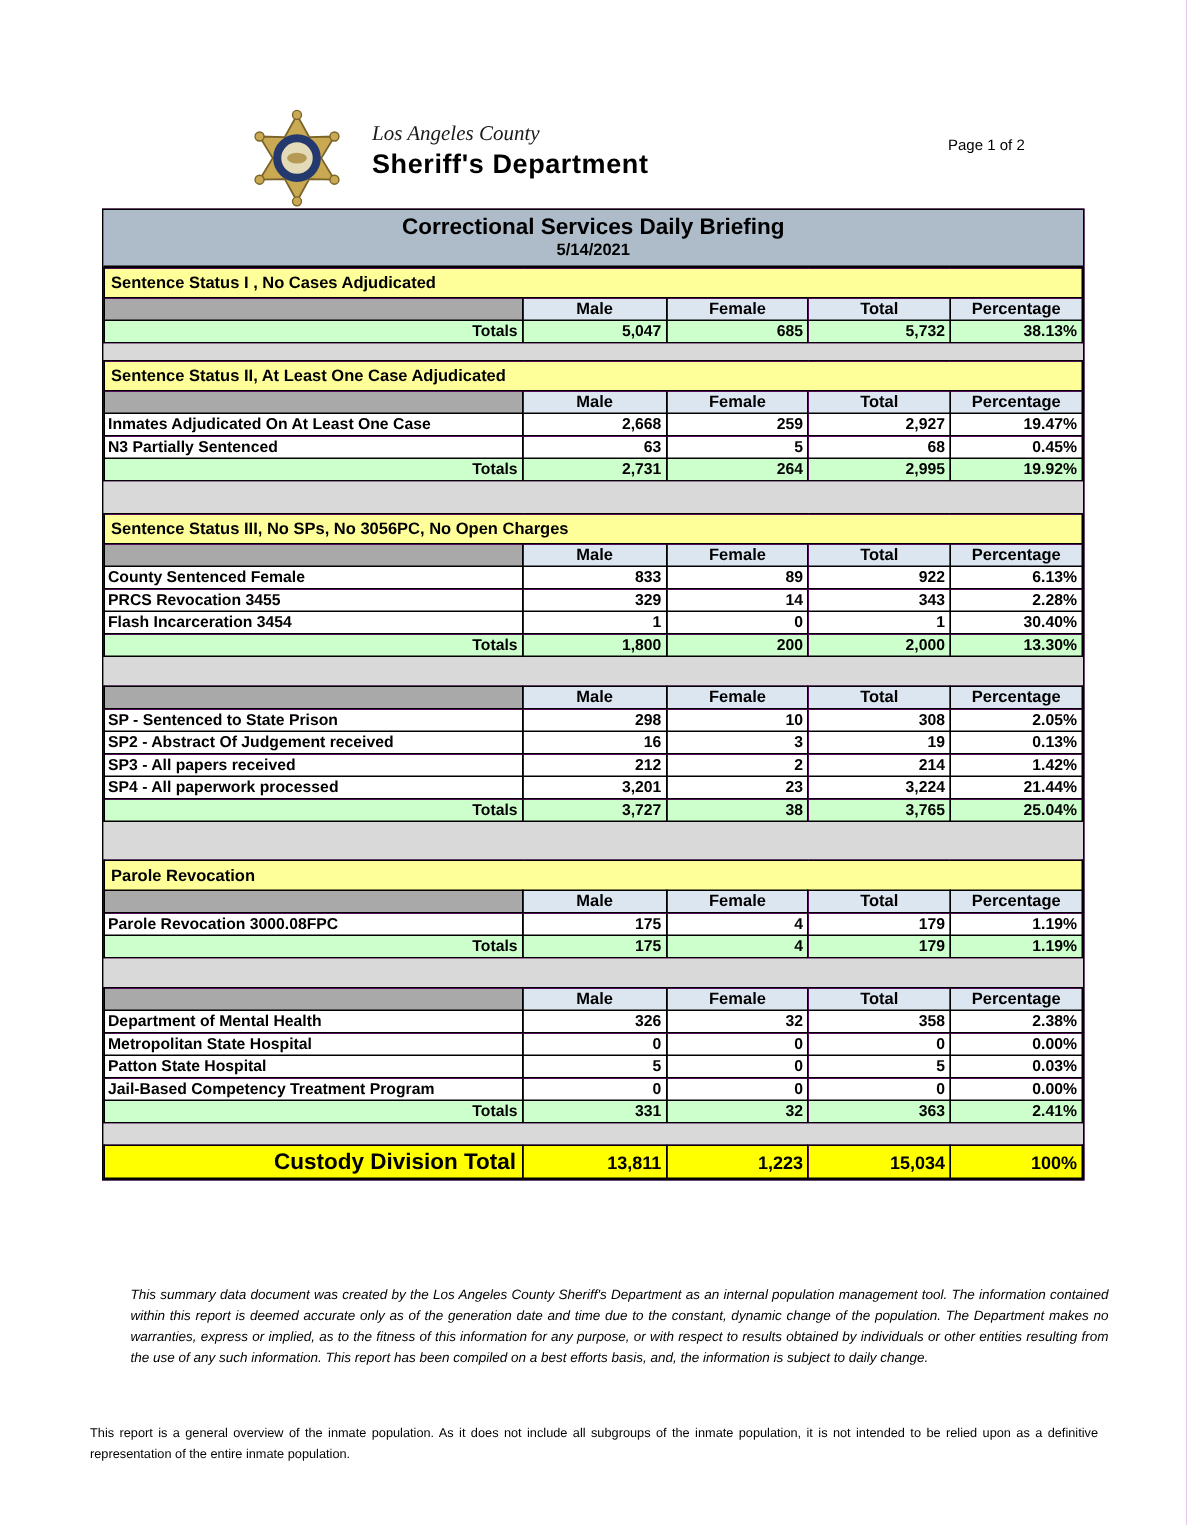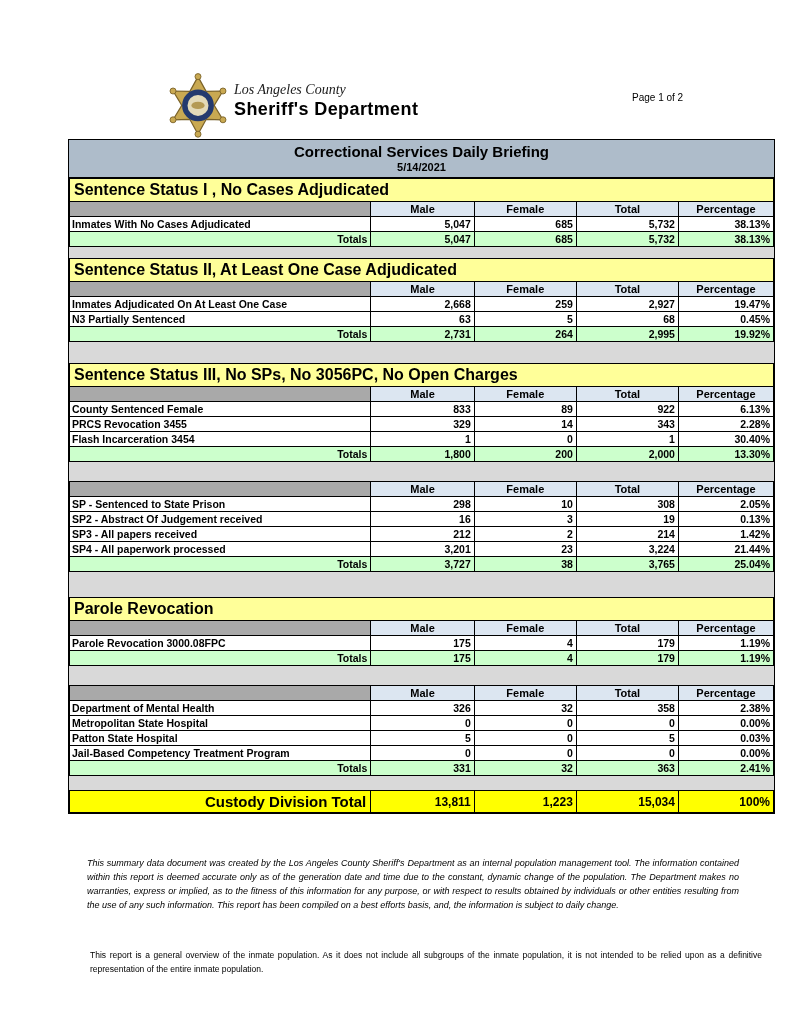--- a/index.html
+++ b/index.html
@@ -7,47 +7,47 @@
   body {
     width: 791px; height: 1024px;
     font-family: "Liberation Sans", sans-serif;
     position: relative; overflow: hidden;
     color:#000;
   }
   .sheet { position:absolute; inset:0; }
 
   
   .logo-block { position:absolute; left:168px; top:72px; display:flex; align-items:flex-start; }
-  .logo-text { margin-left:6px; margin-top:10px; }
+  .logo-text { margin-left:20px; margin-top:10px; }
   .logo-county { font-family:"Liberation Serif", serif; font-style:italic; font-size:14px; color:#1a1a1a; }
   .logo-dept { font-family:"Liberation Sans", sans-serif; font-weight:bold; font-size:18px; letter-spacing:.4px; margin-top:1px; }
   .page-num { position:absolute; left:632px; top:92px; font-size:10px; font-weight:normal; }
 
   
   .report {
-    position:absolute; left:68px; top:139px; width:707px;
+    position:absolute; left:68px; top:139px; width:655px;
     border:1.5px solid #000; background:#a21caf;
   }
   .title-bar {
     background: var(--title-bar-bg,#aebcca);
     border-bottom:1px solid #000;
     text-align:center; padding:3px 0 4px 0;
   }
   .title-bar .rpt-title { font-size:15px; font-weight:bold; }
   .title-bar .rpt-date { font-size:11px; font-weight:bold; margin-top:1px; }
 
   table.section, table.grand { width:100%; border-collapse:collapse; table-layout:fixed; }
   col.c-lbl { width:42.8%; } col.c-m { width:14.7%; } col.c-f { width:14.5%; }
   col.c-t { width:14.5%; } col.c-p { width:13.5%; }
 
   td { border:1px solid #000; font-weight:bold; overflow:hidden; white-space:nowrap; }
 
   td.sec-title {
     background: var(--section-header-bg,#ffff99);
-    font-size:16px; padding:2px 4px; height:20px;
+    font-size:11px; padding:2px 4px; height:20px;
   }
   tr.col-head td { background: var(--column-header-bg,#dce6f1); text-align:center; font-size:11px; height:15px; }
   tr.col-head td.corner { background: var(--corner-cell-bg,#a9a9a9); }
   td.lbl { font-size:10.5px; text-align:left; padding:0 2px; height:15px; background:#fff; }
   td.num { font-size:10.5px; text-align:right; padding:0 3px; height:15px; background:#fff; }
   tr.totals-row td { background: var(--totals-row-bg,#ccffcc); }
   tr.totals-row td.lbl { text-align:right; padding-right:3px; }
 
   .spacer { background: var(--spacer-bg,#d9d9d9); height:15px; }
   .section-block:nth-of-type(1) .spacer { height:11px; }
@@ -61,21 +61,21 @@
   table.grand td.g-lbl { font-size:15px; text-align:right; padding-right:4px; }
   table.grand td.num { font-size:12px; background: var(--grand-total-bg,#ffff00); }
 
   
   .disclaimer {
     position:absolute; left:87px; top:857px; width:652px;
     font-size:9px; font-style:italic; line-height:1.55; text-align:justify;
   }
   .note {
     position:absolute; left:60px; top:948px; width:672px;
-    font-size:8.5px; line-height:1.7; text-align:justify;margin-left:30px;
+    font-size:8.5px; line-height:1.7; text-align:justify;
   }
 </style>
 </head>
 <body>
 
 <div class="sheet">
 
   <div class="logo-block">
     <svg width="60" height="68" viewBox="0 0 100 112" aria-hidden="true">
       <polygon points="50,7 63.5,31.6 91.6,31 77,55 91.6,79 63.5,78.4 50,103 36.5,78.4 8.4,79 23,55 8.4,31 36.5,31.6" fill="#c9a952" stroke="#7a6228" stroke-width="2" stroke-linejoin="round"></polygon>
@@ -114,27 +114,20 @@
         <tr>
           <td class="sec-title" colspan="5">Sentence Status I , No Cases Adjudicated</td>
         </tr>
         <tr class="col-head">
           <td class="corner"></td>
           <td>Male</td>
           <td>Female</td>
           <td>Total</td>
           <td>Percentage</td>
         </tr>
-        <tr>
-                <td class="lbl">Inmates With No Cases Adjudicated</td>
-                <td class="num">5,047</td>
-                <td class="num">685</td>
-                <td class="num">5,732</td>
-                <td class="num">38.13%</td>
-              </tr>
               <tr class="totals-row">
           <td class="lbl">Totals</td>
           <td class="num tot-male">5,047</td>
           <td class="num tot-female">685</td>
           <td class="num tot-total">5,732</td>
           <td class="num tot-pct">38.13%</td>
         </tr>
       </tbody>
     </table>
     <div class="spacer"></div>

